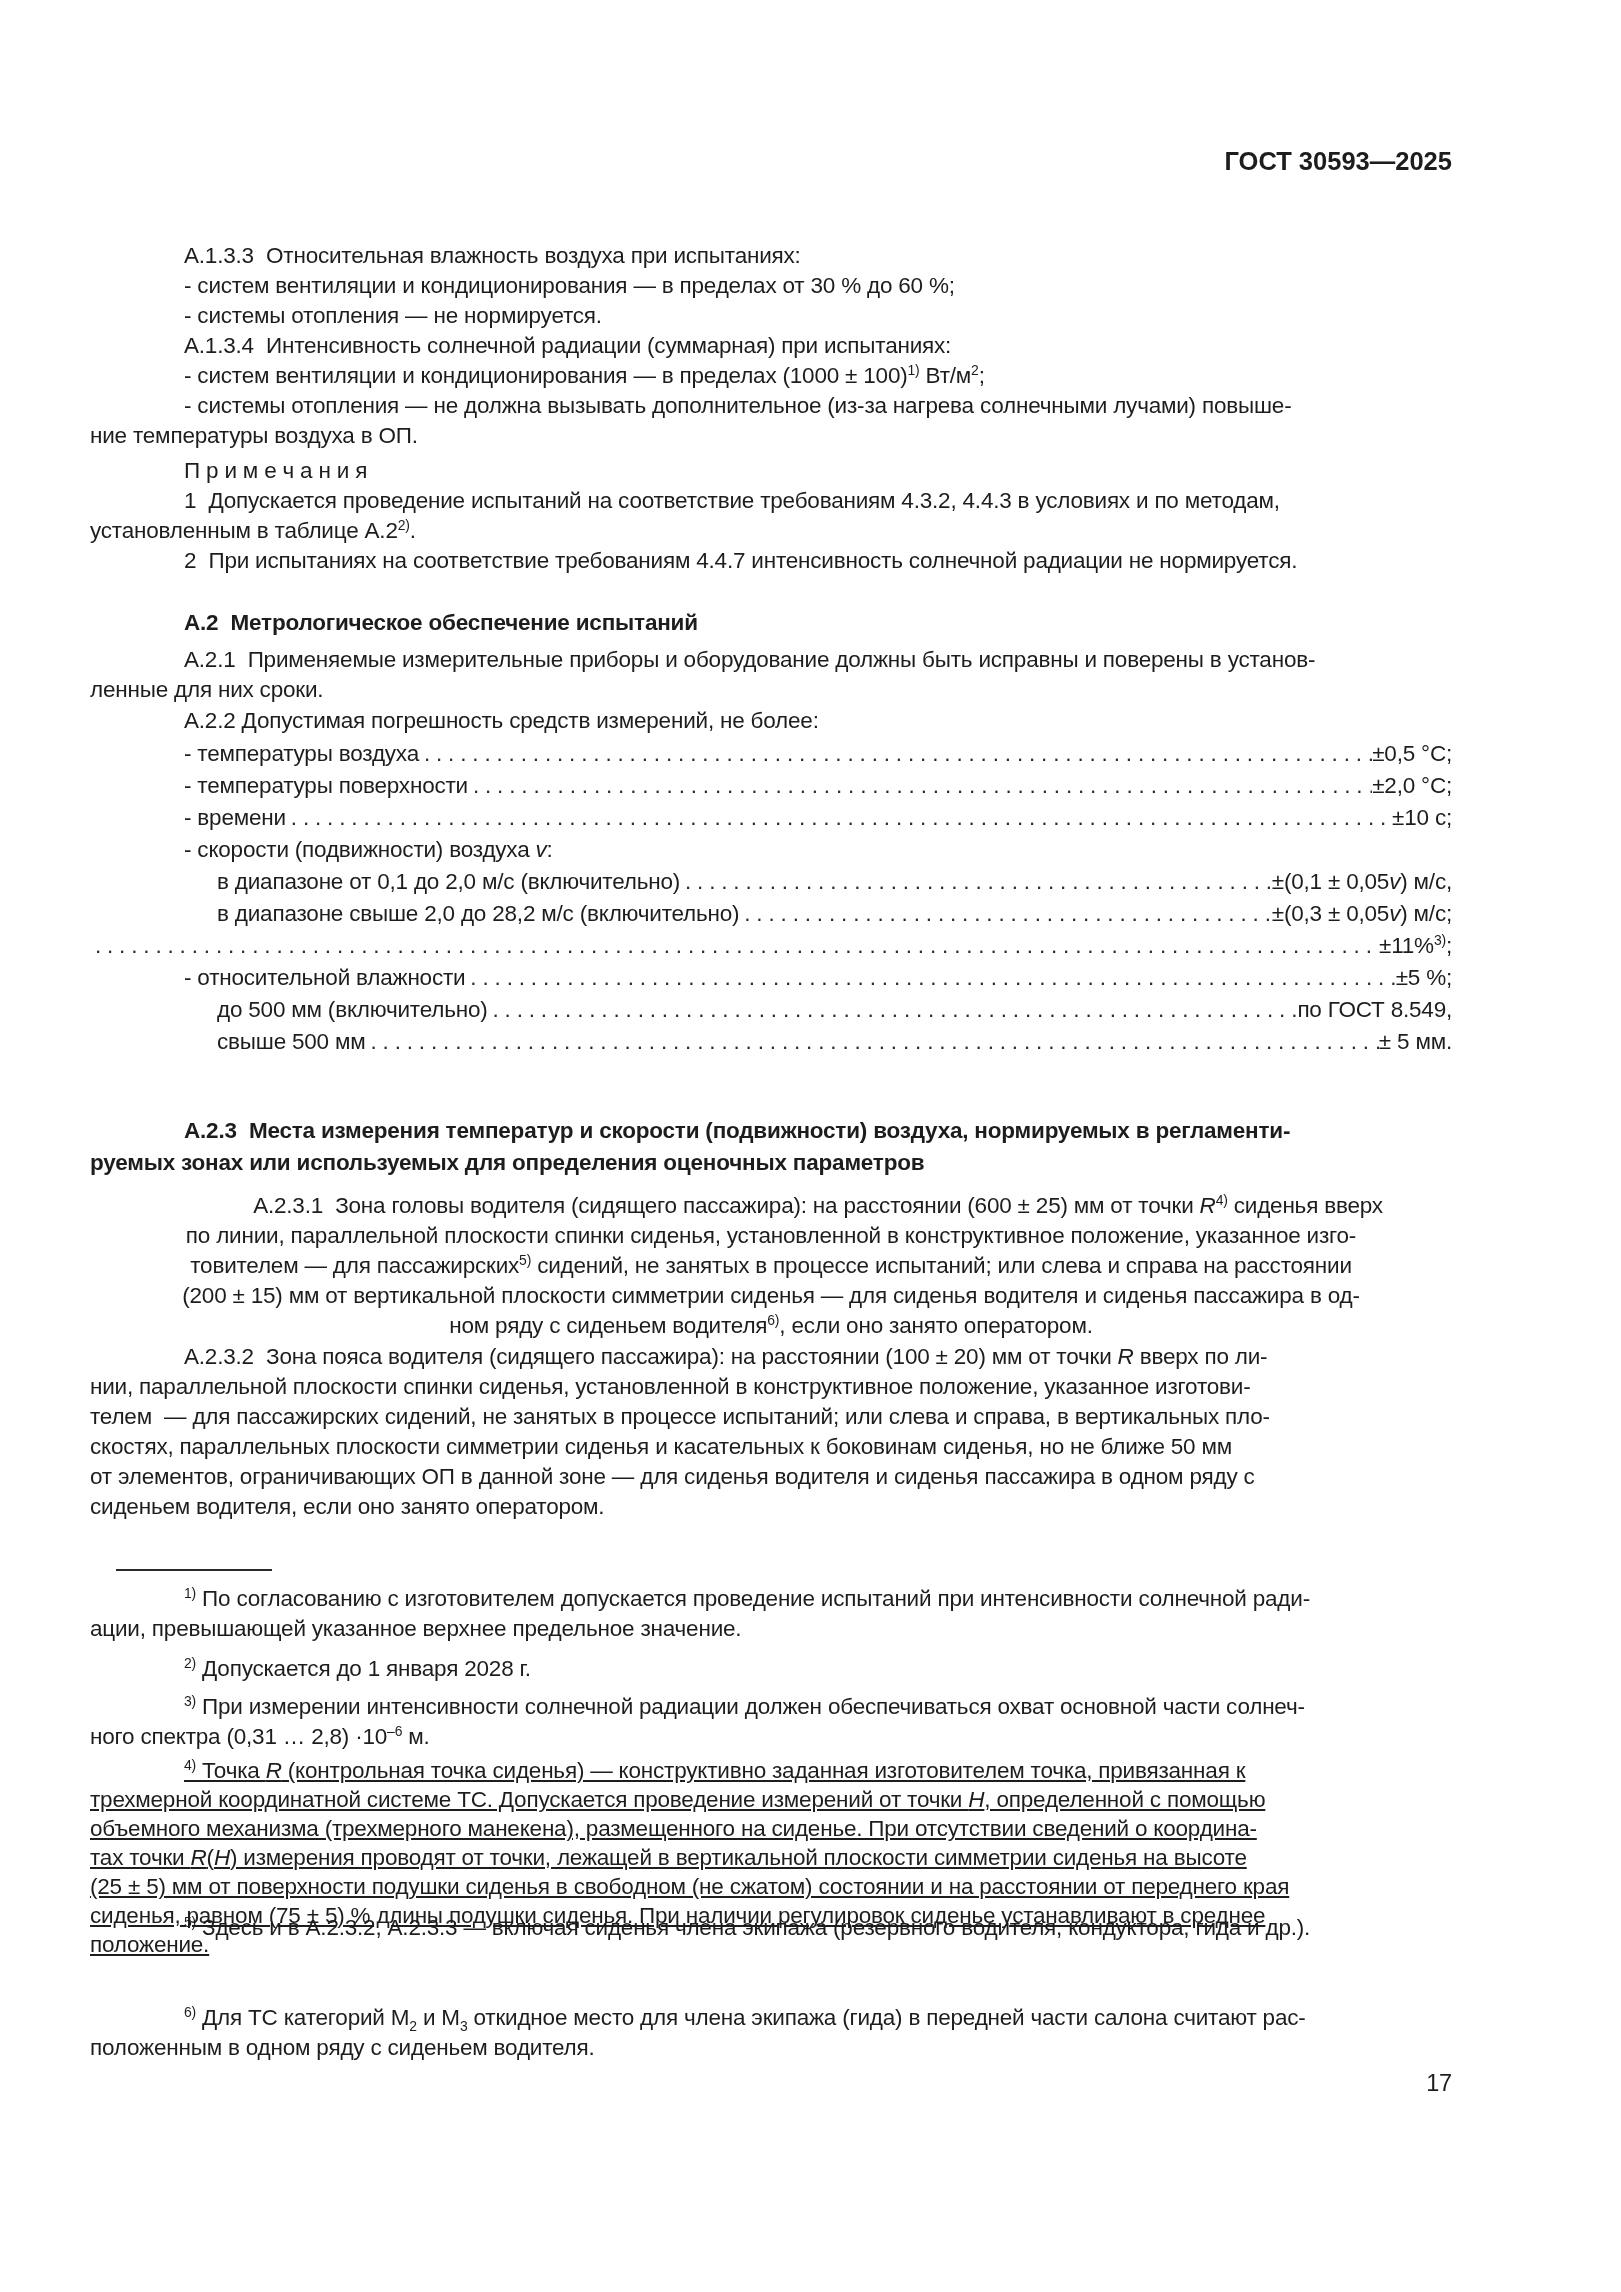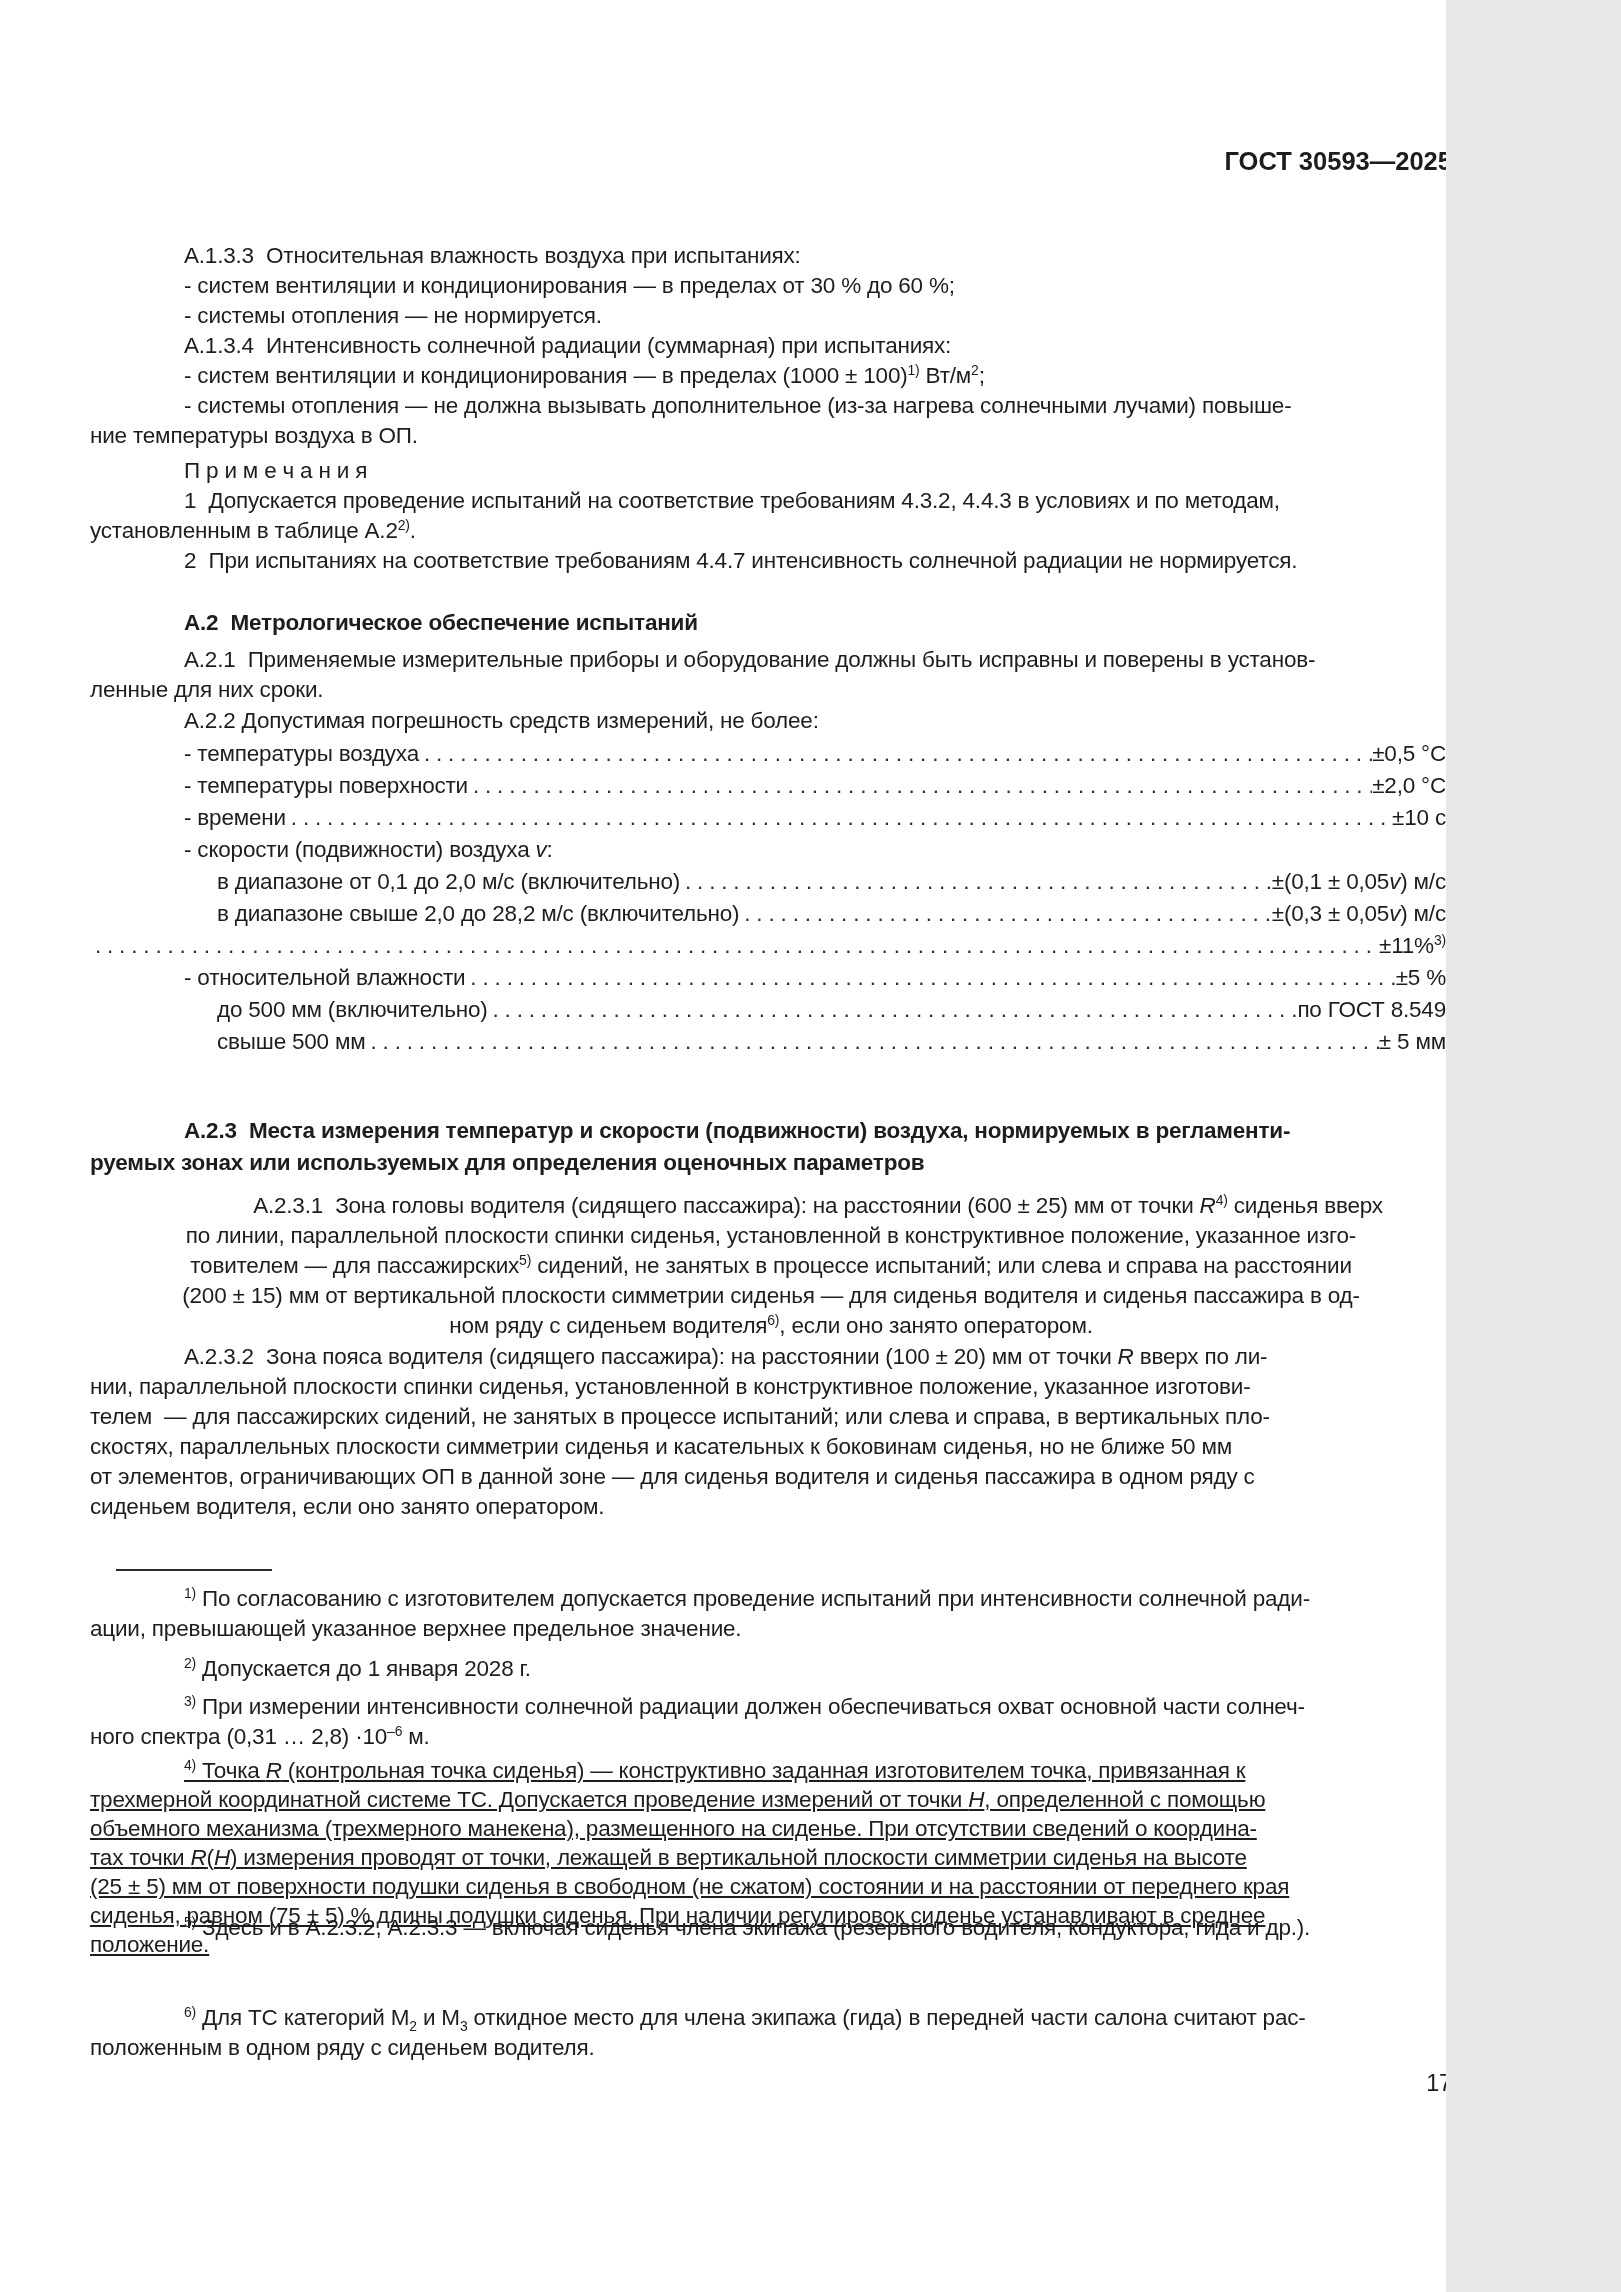--- a/index.html
+++ b/index.html
@@ -1,17 +1,17 @@
 <!DOCTYPE html>
 <html><head>
 <meta charset="utf-8">
 <style>
   html,body{margin:0;padding:0;background:#e8e8e8;}
   .page{
-    position:relative;width:1446px;height:2293px;background:#ffffff;
+    position:relative;width:1621px;height:2293px;background:#ffffff;
     font-family:"Liberation Sans","DejaVu Sans",sans-serif;
     font-size:22.5px;color:#1d1d1d;letter-spacing:-0.2px;overflow:hidden;
   }
   .content{position:absolute;left:90px;top:0;width:1362px;}
   .blk{position:absolute;left:0;width:100%;line-height:30px;}
   .para{text-indent:94px;margin:0;}
   .doc-header{position:absolute;top:147px;left:0;width:100%;text-align:right;
     font-weight:700;font-size:25.5px;letter-spacing:0;}
   .notes-title{text-indent:94px;}
   .sec-heading{font-weight:700;line-height:32px;}

